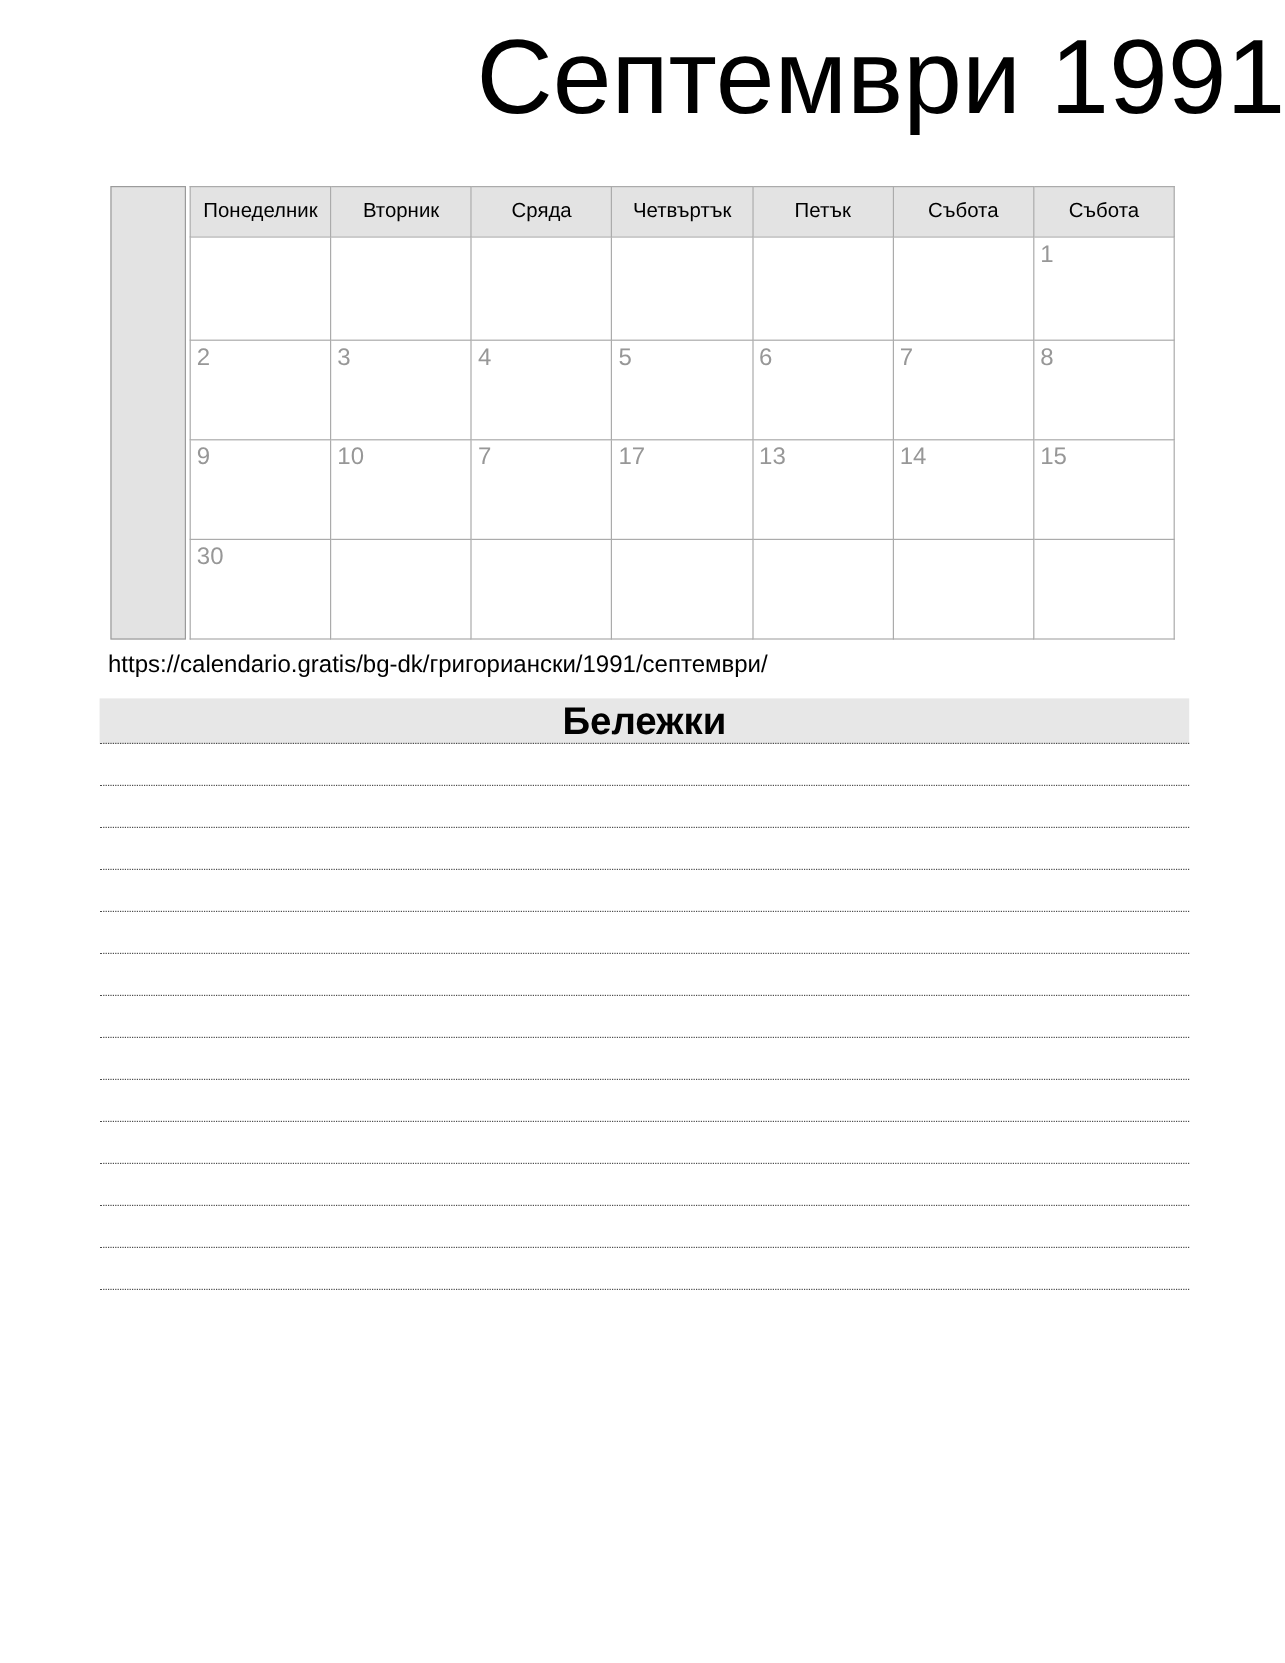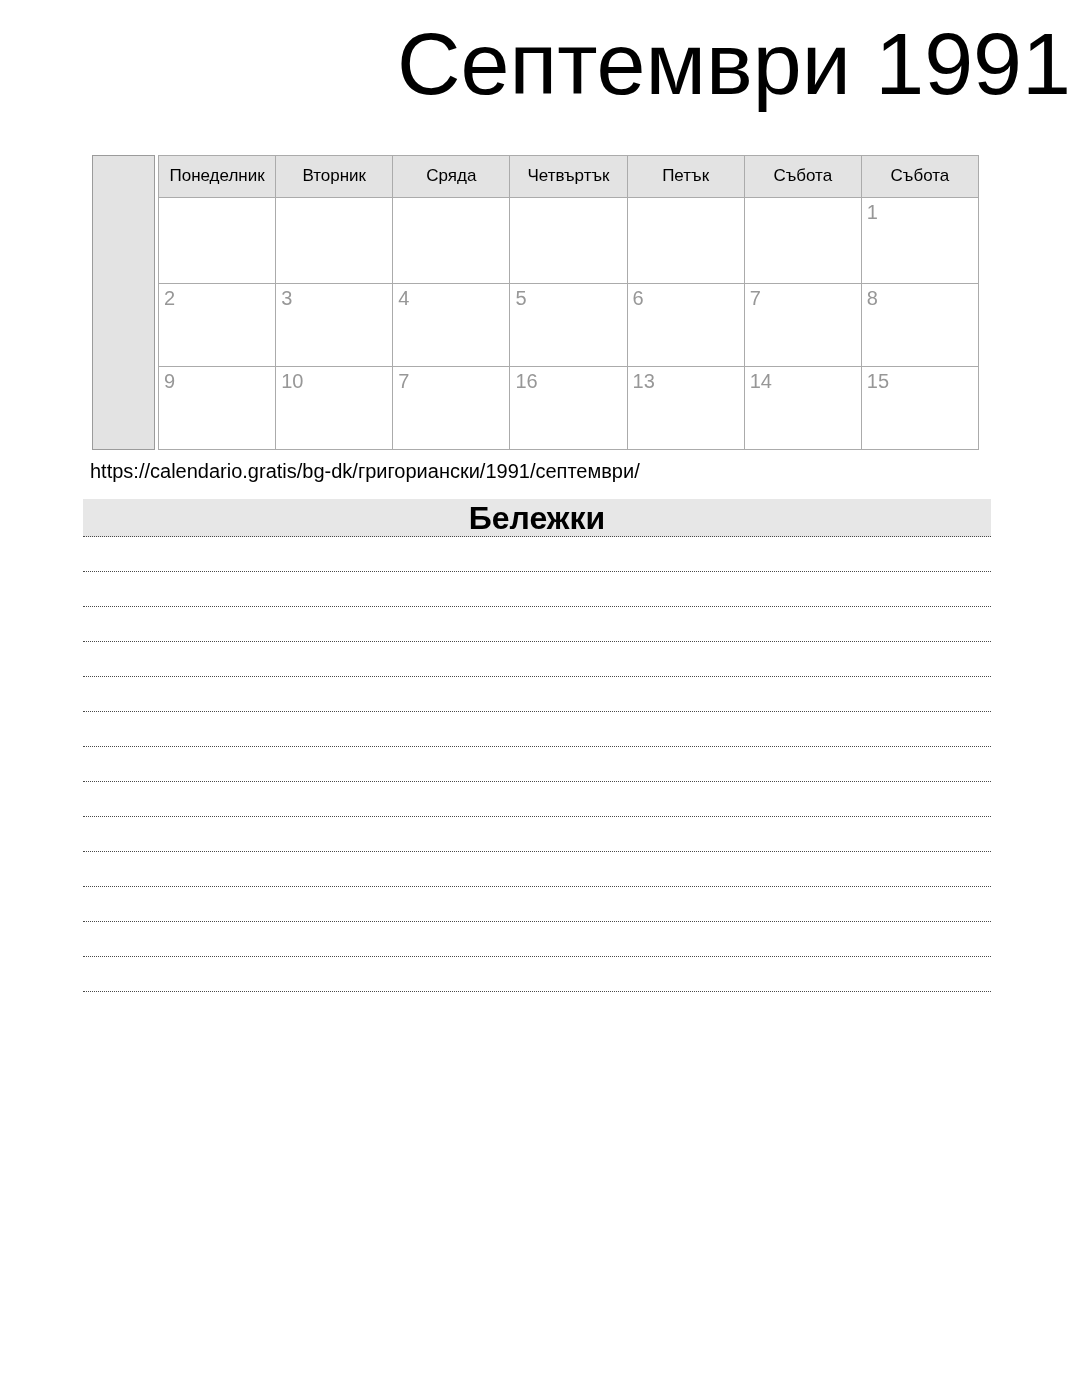--- a/index.html
+++ b/index.html
@@ -132,24 +132,33 @@
         <td>4</td>
         <td>5</td>
         <td>6</td>
         <td>7</td>
         <td>8</td>
       </tr>
       <tr>
         <td>9</td>
         <td>10</td>
         <td>7</td>
-        <td>16</td>
+        <td>17</td>
         <td>13</td>
         <td>14</td>
         <td>15</td>
+      </tr>
+      <tr>
+        <td>30</td>
+        <td></td>
+        <td></td>
+        <td></td>
+        <td></td>
+        <td></td>
+        <td></td>
       </tr>
     </tbody>
   </table>
 </div>
 
 <a class="url" href="#">https://calendario.gratis/bg-dk/григориански/1991/септември/</a>
 
 <div class="notes">
   <div class="notes-header">Бележки</div>
   <div class="notes-line"></div>

